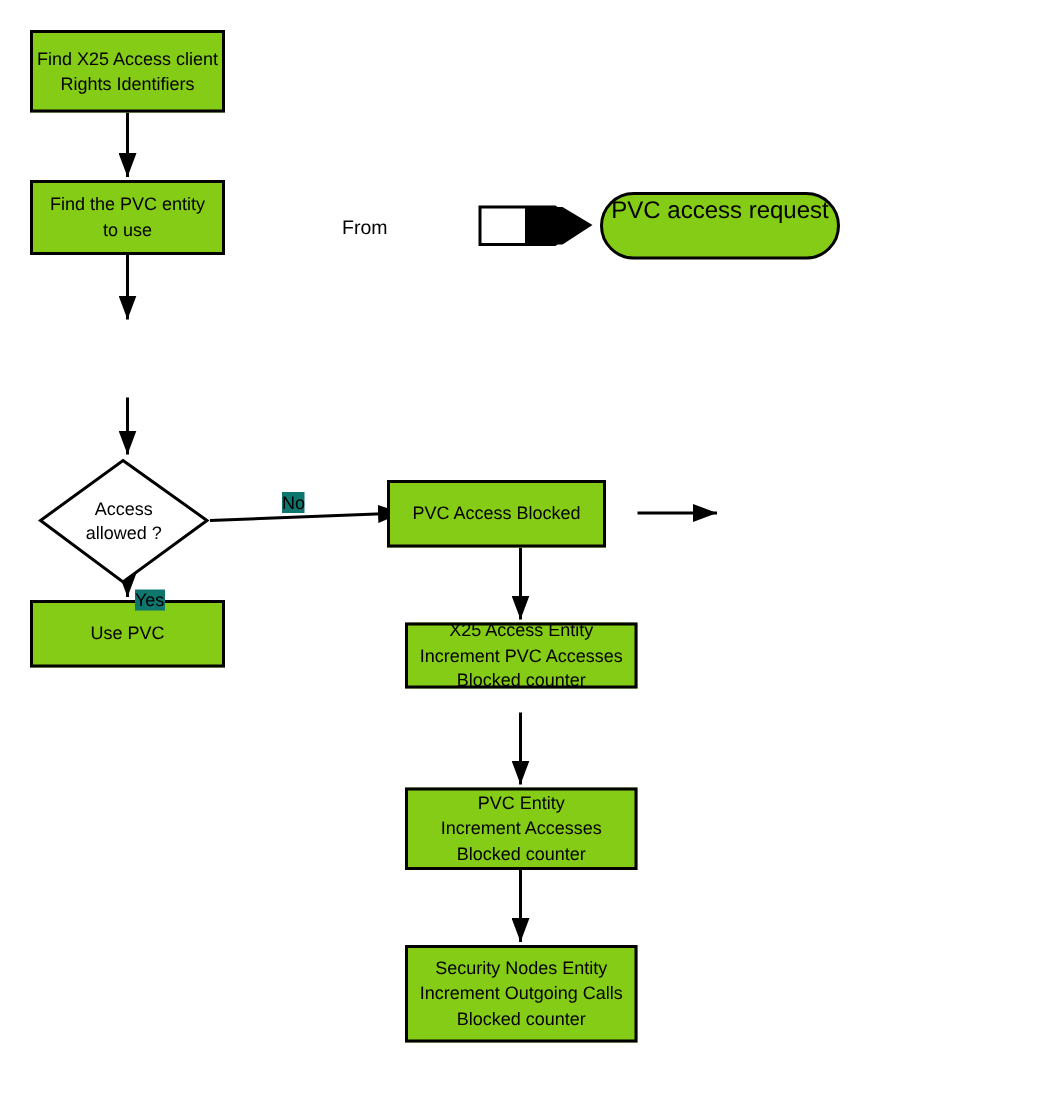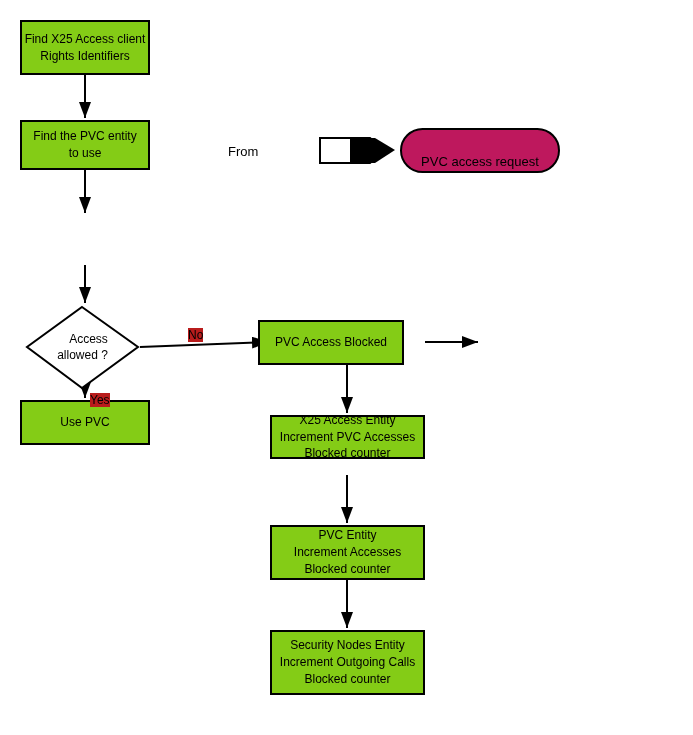--- a/index.html
+++ b/index.html
@@ -26,63 +26,63 @@
       align-items: center;
       justify-content: center;
       text-align: center;
       line-height: 1.4;
       font-size: 12px;
     }
     
     .rounded-box {
       position: absolute;
       border: 2px solid #000;
-      background: #be185d;
+      background: #84cc16;
       border-radius: 30px;
       display: flex;
-      align-items: flex-end;
+      align-items: flex-start;
       justify-content: center;
       text-align: center;
       line-height: 1.4;
-      font-size: 13px;
+      font-size: 16px;
     }
     
     .diamond-container {
       position: absolute;
       width: 110px;
       height: 90px;
     }
     .diamond {
       width: 100%;
       height: 100%;
     }
     .diamond-label {
       position: absolute;
       top: 50%;
       left: 50%;
       transform: translate(-50%, -50%);
-      text-align: right;
+      text-align: center;
       font-size: 12px;
       line-height: 1.4;
       pointer-events: none;
     }
     
     .arrows-svg {
       position: absolute;
       top: 0;
       left: 0;
       width: 693px;
       height: 735px;
       pointer-events: none;
     }
     
     .arrow-label {
       position: absolute;
       font-size: 12px;
-      background: #b91c1c;
+      background: #0f766e;
     }
     
     .from-label {
       position: absolute;
       font-size: 13px;
     }
   </style>
 </head>
 <body>
 

